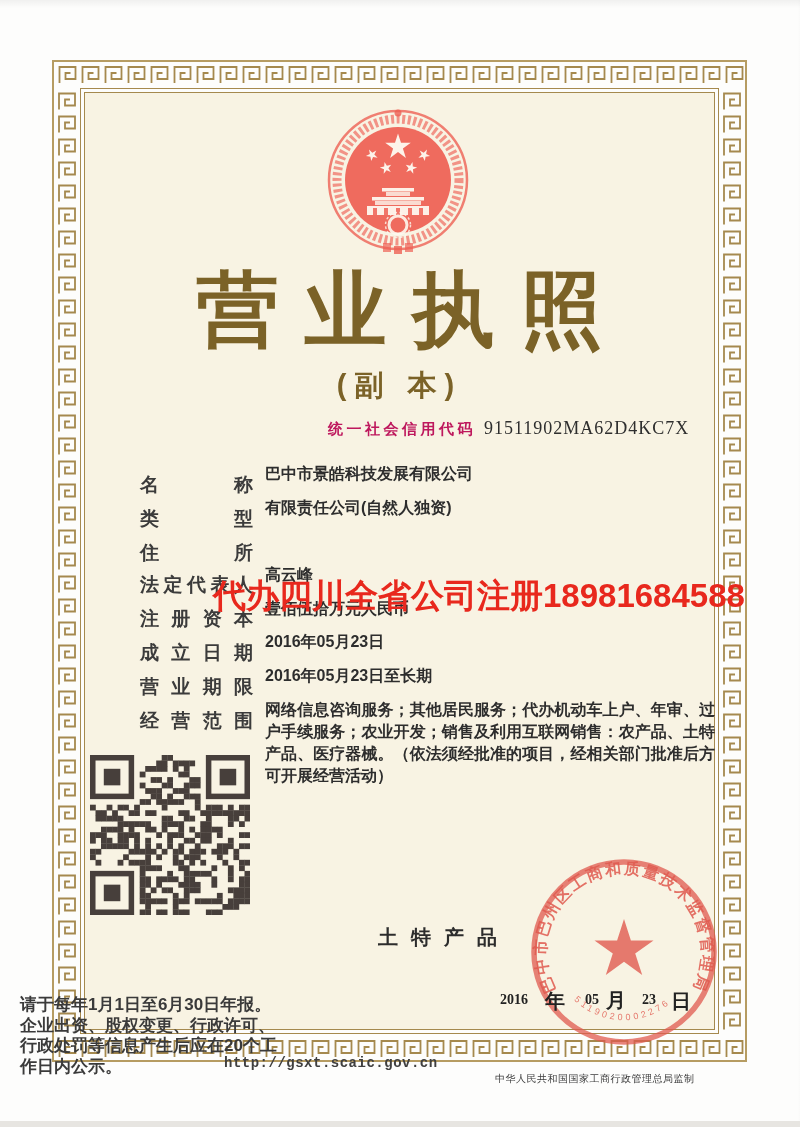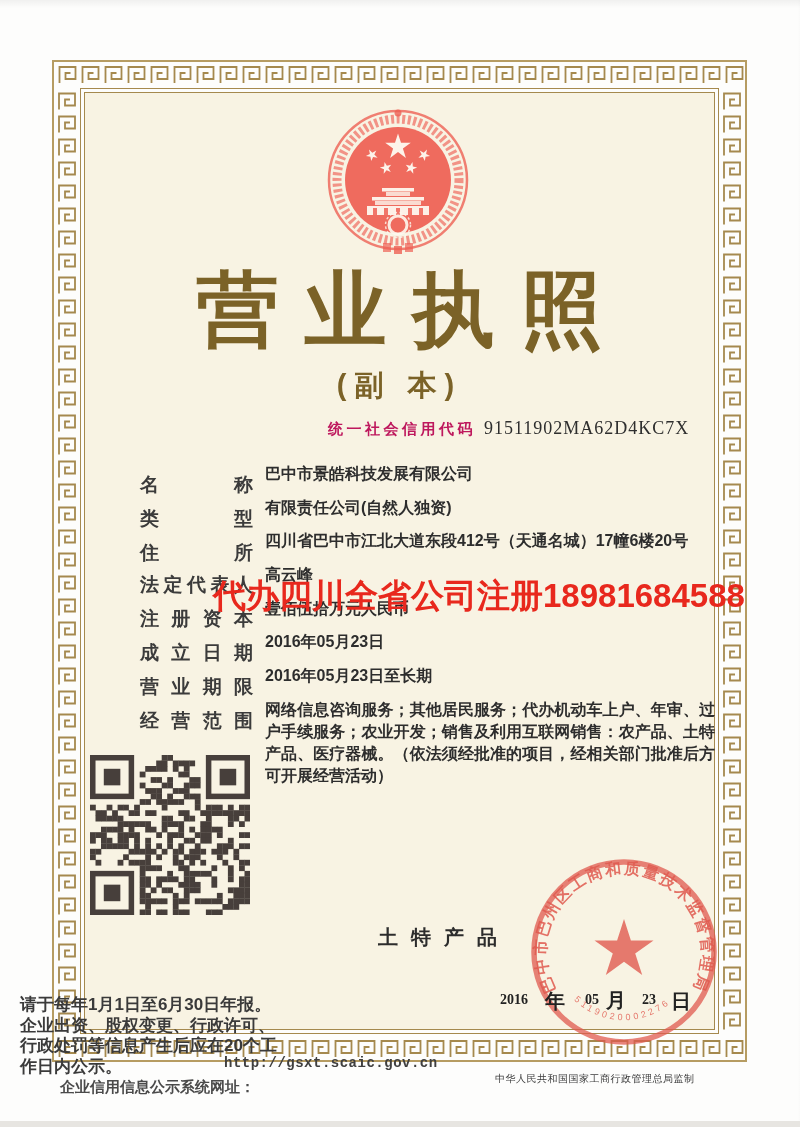--- a/index.html
+++ b/index.html
@@ -242,21 +242,20 @@
     <span class="code-label">统一社会信用代码</span><span class="code-value">91511902MA62D4KC7X</span>
   </div>
 
   <div class="flabel" style="top:472px">名称</div>
   <div class="fvalue" style="top:464px">巴中市景皓科技发展有限公司</div>
 
   <div class="flabel" style="top:506px">类型</div>
   <div class="fvalue" style="top:498px">有限责任公司(自然人独资)</div>
 
   <div class="flabel" style="top:540px">住所</div>
-  <div class="fvalue" style="top:531px">四川省巴中市江北大道东段412号（天通名城）17幢6楼20号</div>
 
   <div class="flabel" style="top:572px">法定代表人</div>
   <div class="fvalue" style="top:565px">高云峰</div>
 
   <div class="flabel" style="top:606px">注册资本</div>
   <div class="fvalue" style="top:599px">壹佰伍拾万元人民币</div>
 
   <div class="flabel" style="top:640px">成立日期</div>
   <div class="fvalue" style="top:632px">2016年05月23日</div>
 
@@ -586,20 +585,19 @@
   <div class="date-line">
     <span class="date-num d-year">2016</span><span class="date-unit u-year">年</span><span class="date-num d-month">05</span><span class="date-unit u-month">月</span><span class="date-num d-day">23</span><span class="date-unit u-day">日</span>
   </div>
 
   <div class="notice">
     <div>请于每年1月1日至6月30日年报。</div>
     <div>企业出资、股权变更、行政许可、</div>
     <div>行政处罚等信息产生后应在20个工</div>
     <div>作日内公示。</div>
   </div>
-  <div class="website-label">企业信用信息公示系统网址：</div>
   <div class="website-url">http://gsxt.scaic.gov.cn</div>
   <div class="issuer">中华人民共和国国家工商行政管理总局监制</div>
 
   <div class="shade-right"></div>
   <div class="shade-bottom"></div>
   <div class="shade-top"></div>
 </div>
 
 </body></html>

